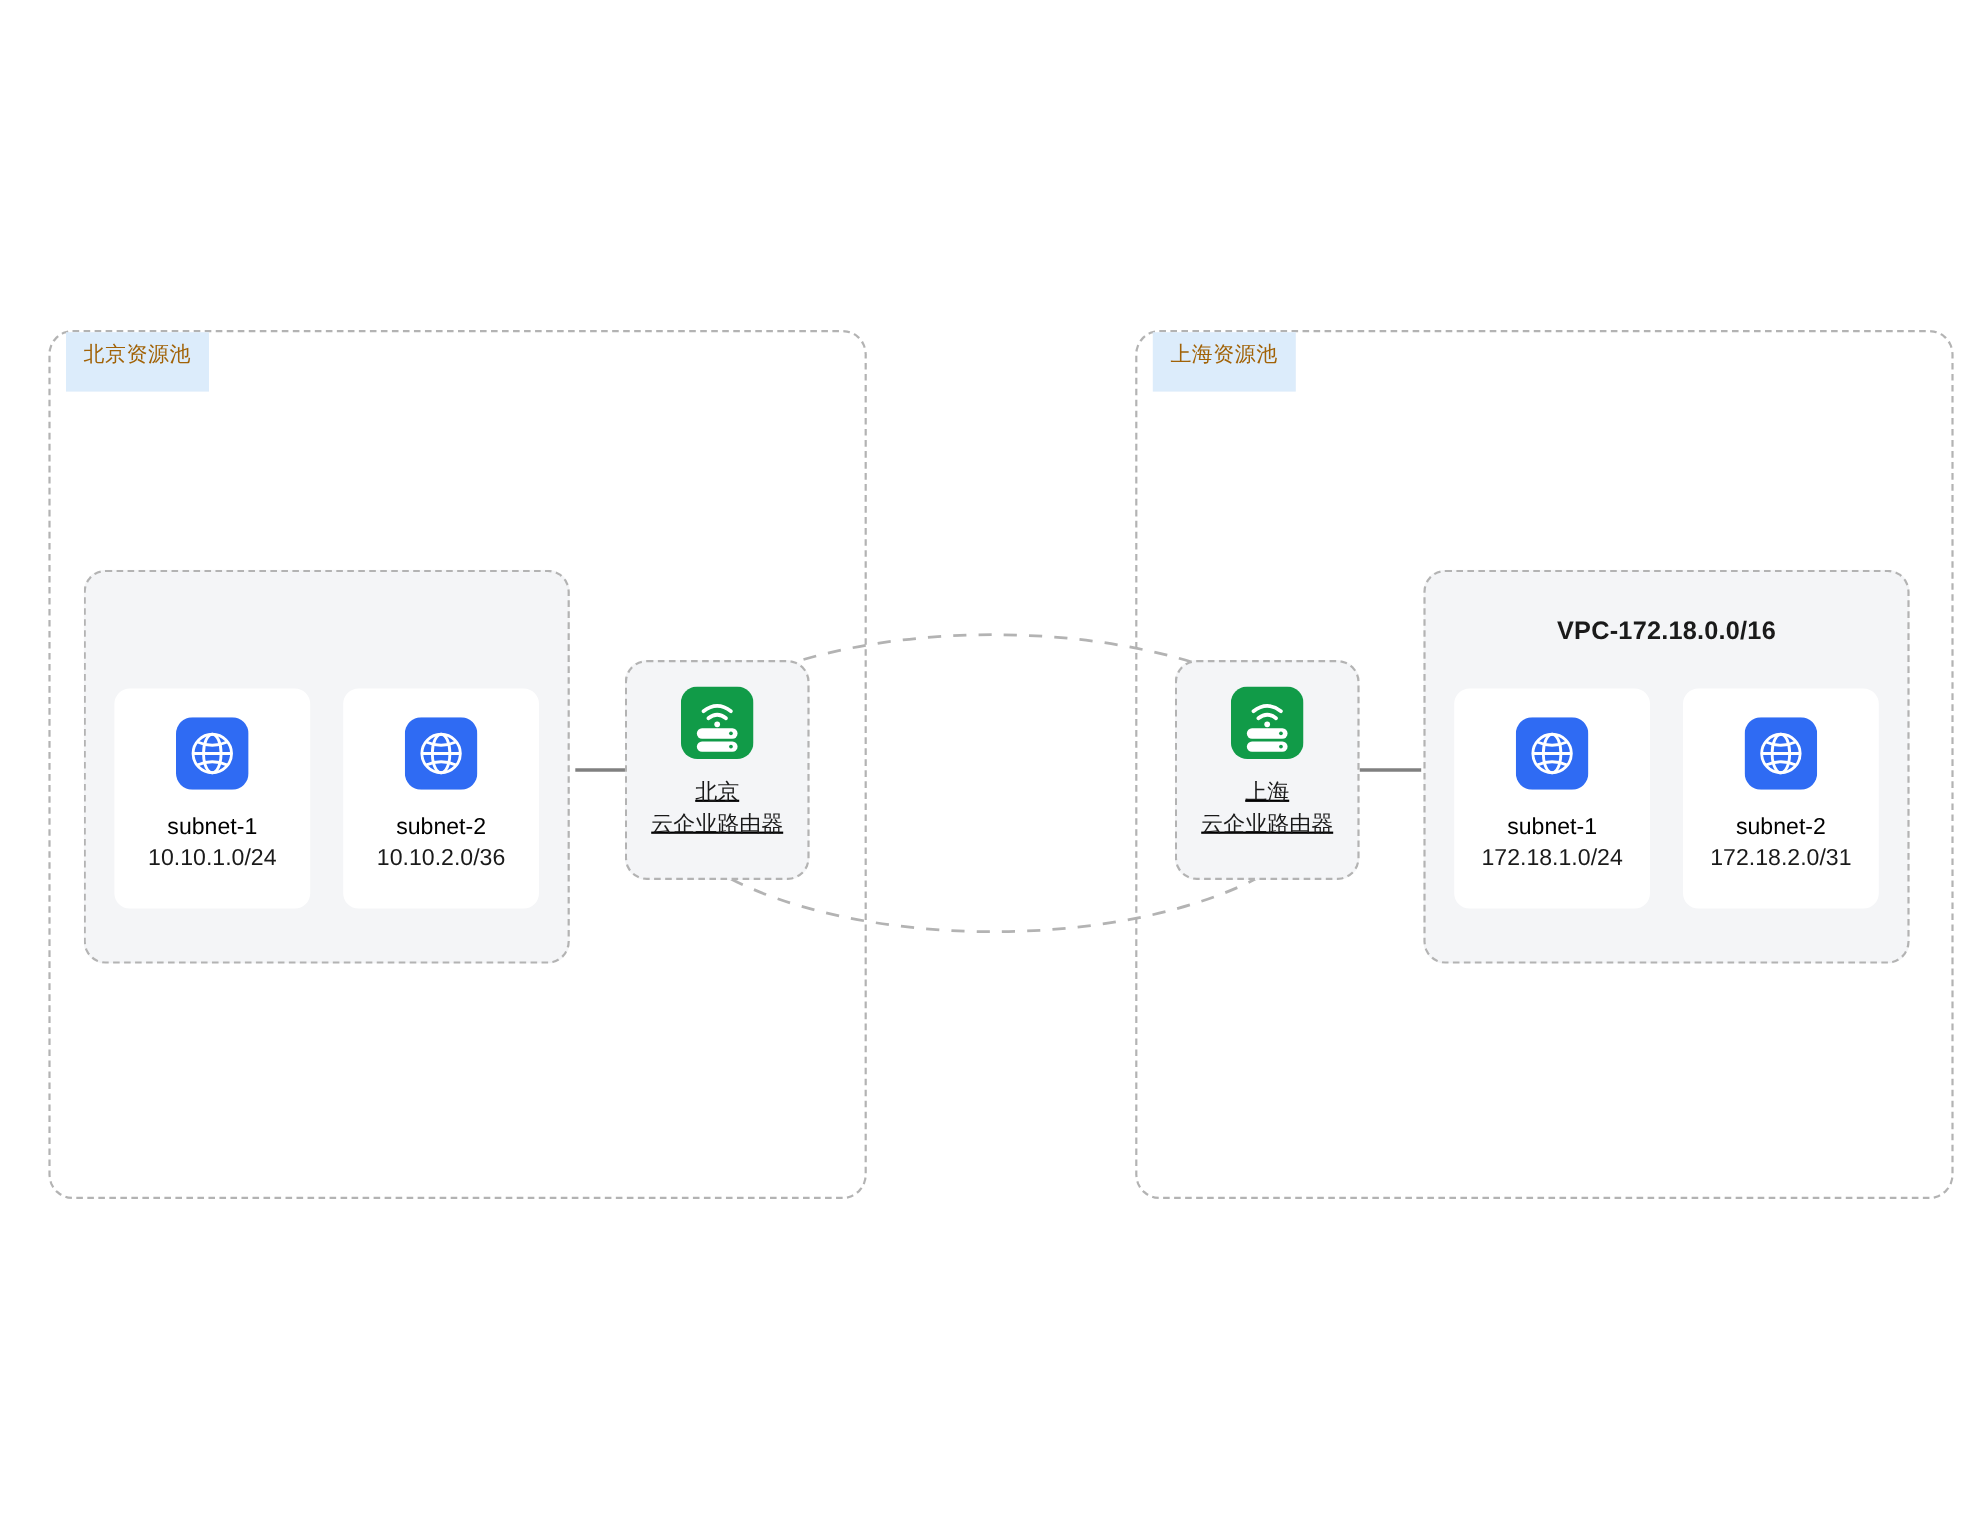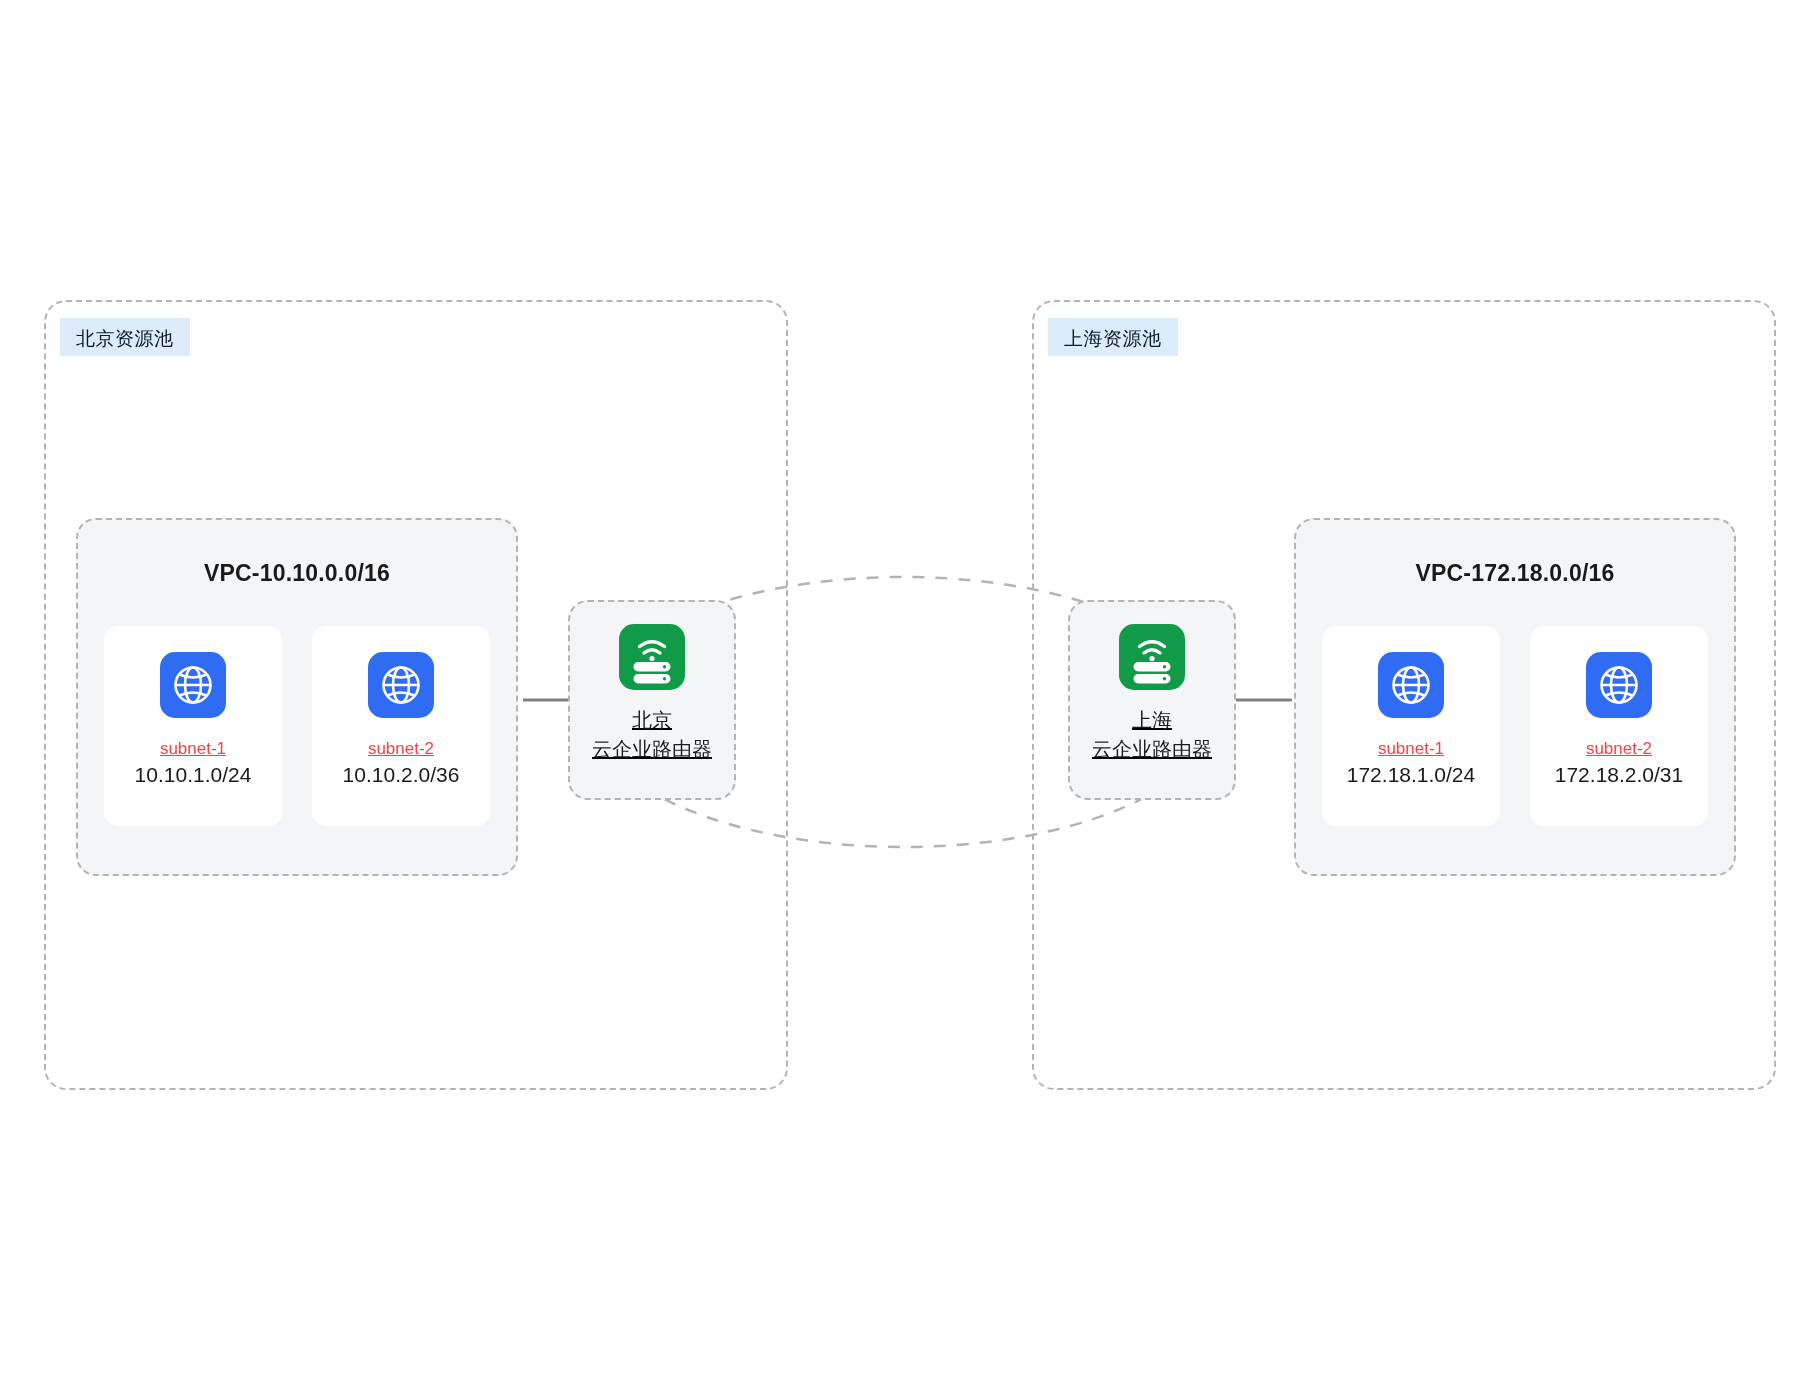--- a/index.html
+++ b/index.html
@@ -15,26 +15,26 @@
   
   .region{
     position:absolute;
     border:2px dashed #b3b3b3;
     border-radius:22px;
     background:transparent;
     box-sizing:border-box;
   }
   .region-tag{
     position:absolute;
-    top:16px;left:14px;
+    top:0;left:14px;
     background:#dcecfb;
-    color:#0f172a;
+    color:#a16207;
     font-size:19px;
     line-height:1;
-    padding:11px 16px 8px 16px;
+    padding:11px 16px 24px 16px;
     white-space:nowrap;
     letter-spacing:.5px;
   }
 
   
   .vpc{
     position:absolute;
     border:2px dashed #b3b3b3;
     border-radius:20px;
     background:#f4f5f7;
@@ -58,24 +58,23 @@
     background:#ffffff;
     border-radius:14px;
     box-sizing:border-box;
     display:flex;
     flex-direction:column;
     align-items:center;
   }
   .subnet .glyph{margin-top:26px;}
   .subnet-name{
     margin-top:20px;
-    font-size:17px;
-    color:#ef4444;
+    font-size:21px;
+    color:#000000;
     line-height:1.35;
-    text-decoration:underline;
   }
   .subnet-cidr{
     font-size:21px;
     color:#1a1a1a;
     line-height:1.35;
   }
 
   
   .node{
     position:absolute;
@@ -115,21 +114,20 @@
     <line x1="523" y1="700" x2="572" y2="700" stroke="#808080" stroke-width="3"></line>
 
     <line x1="1236" y1="700" x2="1292" y2="700" stroke="#808080" stroke-width="3"></line>
   </svg>
 
   <div class="region" style="left:44px;top:300px;width:744px;height:790px;">
     <div class="region-tag">北京资源池</div>
   </div>
 
   <div class="vpc" style="left:76px;top:518px;width:442px;height:358px;">
-    <div class="vpc-title">VPC-10.10.0.0/16</div>
 
     <div class="subnet" style="left:26px;top:106px;">
       <span class="glyph">
         <svg class="icon-svg" width="66" height="66" viewBox="0 0 66 66" xmlns="http://www.w3.org/2000/svg">
           <rect x="0" y="0" width="66" height="66" rx="15" fill="#2f6bf3"></rect>
           <g fill="none" stroke="#ffffff" stroke-width="2.6">
             <circle cx="33" cy="33" r="17.5"></circle>
             <ellipse cx="33" cy="33" rx="8" ry="17.5"></ellipse>
             <line x1="15.5" y1="33" x2="50.5" y2="33"></line>
             <path d="M19.5 22.5 Q33 28.5 46.5 22.5"></path>

